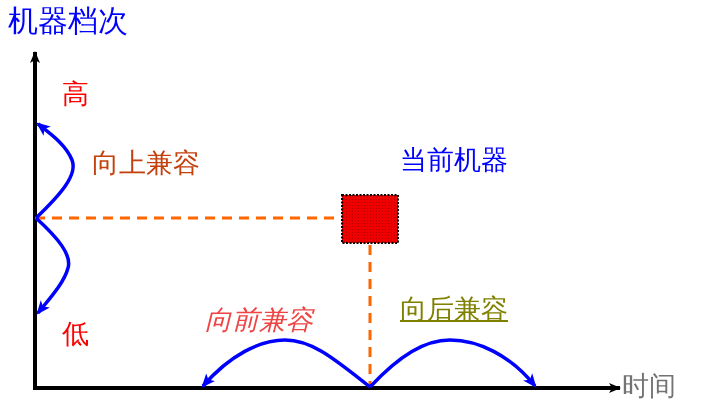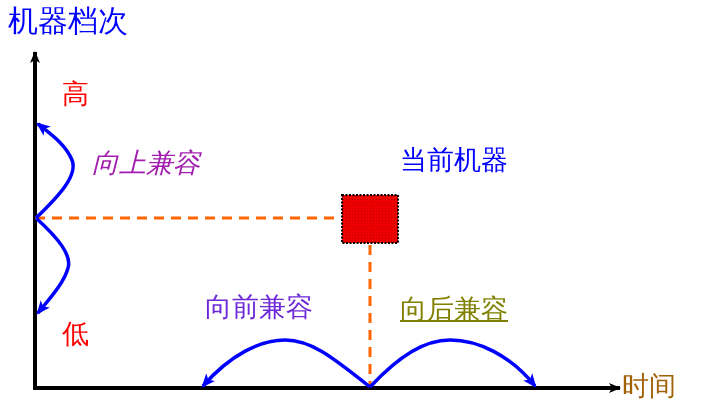--- a/index.html
+++ b/index.html
@@ -38,19 +38,19 @@
 
     <path d="M36,218 C58,238 72,255 68,268 C64,283 50,298 38,313" fill="none" stroke="#0000ff" stroke-width="3.5" marker-end="url(#blueHead)"></path>
 
     <path d="M370,387 C330,355 310,340 285,340 C260,340 230,355 203,386" fill="none" stroke="#0000ff" stroke-width="3.5" marker-end="url(#blueHead)"></path>
 
     <path d="M370,387 C400,355 425,340 450,340 C478,340 510,355 535,386" fill="none" stroke="#0000ff" stroke-width="3.5" marker-end="url(#blueHead)"></path>
   </svg>
 
   <div class="lbl" style="left:8px; top:6px; color:#0000ff; font-size:30px;">机器档次</div>
   <div class="lbl" style="left:62px; top:80px; color:#ff0000;">高</div>
-  <div class="lbl" style="left:92px; top:149px; color:#a21caf;font-style:italic;">向上兼容</div>
+  <div class="lbl" style="left:92px; top:149px; color:#c2410c;">向上兼容</div>
   <div class="lbl" style="left:400px; top:149px; color:#0000ff;font-family:Liberation Mono, monospace;">当前机器</div>
-  <div class="lbl" style="left:205px; top:293px; color:#6d28d9;">向前兼容</div>
+  <div class="lbl" style="left:205px; top:306px; color:#ef4444;font-style:italic;">向前兼容</div>
   <div class="lbl" style="left:400px; top:295px; color:#808000;text-decoration:underline;">向后兼容</div>
   <div class="lbl" style="left:62px; top:320px; color:#ff0000;">低</div>
-  <div class="lbl" style="left:622px; top:372px; color:#a16207;">时间</div>
+  <div class="lbl" style="left:622px; top:372px; color:#737373;">时间</div>
 </div>
 
 </body></html>

